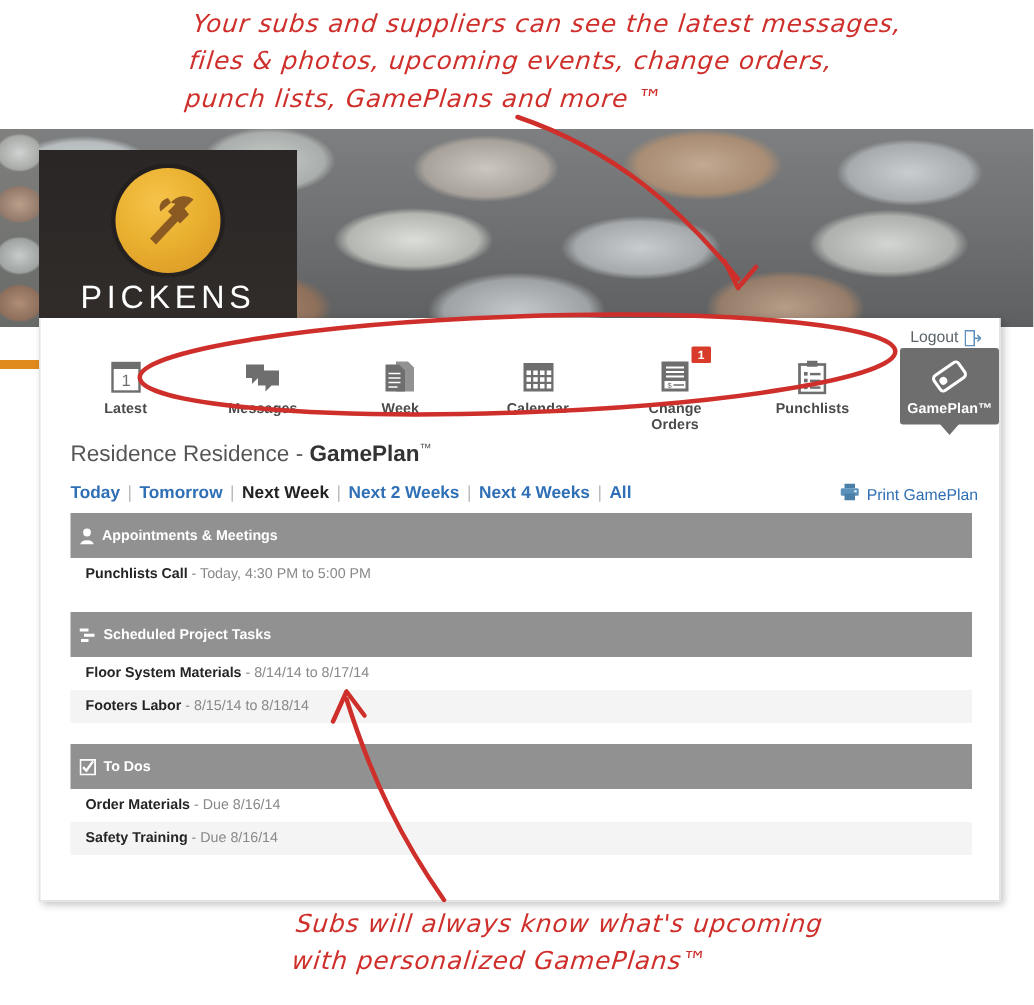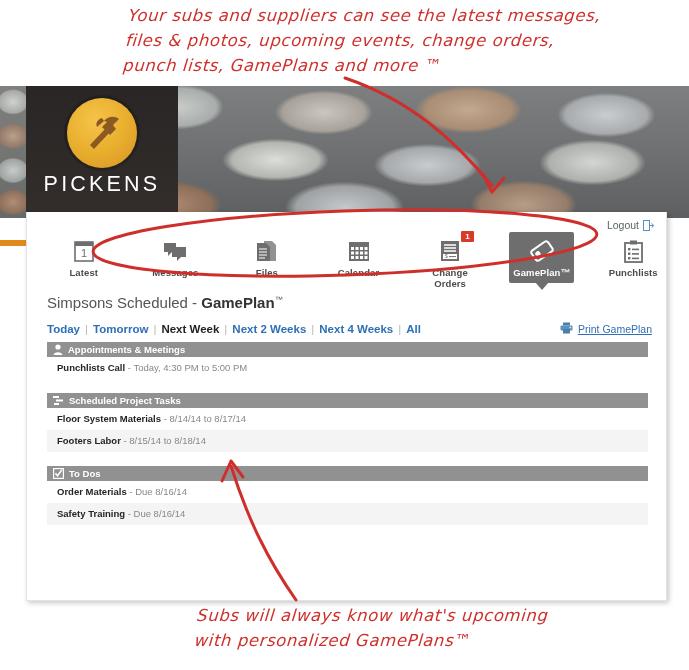--- a/index.html
+++ b/index.html
@@ -52,21 +52,21 @@
     background:
       radial-gradient(ellipse 20px 16px at 50% 12%, #cfd2d0 0%, #a8aaa8 70%, rgba(0,0,0,0) 80%),
       radial-gradient(ellipse 20px 16px at 50% 38%, #b9a08a 0%, #93796a 70%, rgba(0,0,0,0) 80%),
       radial-gradient(ellipse 20px 16px at 50% 64%, #c7cbc9 0%, #9fa3a1 70%, rgba(0,0,0,0) 80%),
       radial-gradient(ellipse 20px 16px at 50% 88%, #b08d76 0%, #8d6f5c 70%, rgba(0,0,0,0) 80%),
       linear-gradient(180deg,#80817f,#686a68);
   }
 
   
   .logo-block{
-    position:absolute;left:26px;top:86px;width:152px;height:132px;
+    position:absolute;left:26px;top:100px;width:172px;height:132px;
     background:linear-gradient(180deg,#2a2626 0%,#2e2a28 55%,#332e2b 100%);
     color:#ffffff;
     text-align:center;
   }
   .logo-badge{
     position:absolute;left:50%;top:12px;margin-left:-35px;
     width:70px;height:70px;border-radius:50%;
     background:radial-gradient(circle at 40% 32%, #f6c34a 0%, #eab130 45%, #d79322 100%);
     box-shadow:0 0 0 3px rgba(0,0,0,.20);
   }
@@ -147,27 +147,27 @@
     display:flex;
   }
   .filters a{color:#2f6fb5;text-decoration:none;cursor:pointer;}
   .filters a.sel{color:#222222;}
   .sep{color:#b9b9b9;margin:0 5px;font-weight:normal;}
 
   .print{
     position:absolute;right:14px;top:110px;font-size:10.5px;
     display:flex;align-items:center;gap:5px;cursor:pointer;
   }
-  .print span{color:#2f6fb5;text-decoration:underline;}
+  .print span{color:#2f6fb5;}
 
   
   .sections{position:absolute;left:20px;top:130px;width:601px;}
   .sec{margin-bottom:14px;}
   .sec-head{
-    background:#919191;color:#ffffff;height:15px;line-height:15px;
+    background:#919191;color:#ffffff;height:30px;line-height:15px;
     font-size:9.5px;font-weight:bold;padding-left:6px;
     display:flex;align-items:center;gap:5px;
   }
   .sec-head .sh-ic{display:flex;align-items:center;}
   .row{
     height:22px;line-height:22px;font-size:9.5px;color:#888888;
     padding-left:10px;background:#ffffff;
   }
   .row:nth-child(odd){background:#f4f4f4;}
   .row b{color:#242424;font-weight:bold;}
@@ -233,21 +233,21 @@
         <div class="nav-item">
           <div class="ic">
             <svg width="21" height="23" viewBox="0 0 21 23">
         <path d="M8 1 h8 l4 4 v16 h-12 Z" fill="#6e6e6e" opacity=".75"></path>
         <path d="M1 3 h9 l4 4 v14 H1 Z" fill="#6e6e6e"></path>
         <g stroke="#ffffff" stroke-width="1">
           <path d="M3 9 h8 M3 12 h8 M3 15 h8 M3 18 h6"></path>
         </g>
       </svg>
           </div>
-          <span class="lb">Files</span>
+          <span class="lb">Week</span>
         </div>
         <div class="nav-item">
           <div class="ic">
             <svg width="22" height="21" viewBox="0 0 22 21">
         <rect x="1" y="1" width="20" height="19" fill="#6e6e6e"></rect>
         <g fill="#ffffff">
           <rect x="3" y="6" width="3" height="3"></rect>
                 <rect x="7.5" y="6" width="3" height="3"></rect>
           <rect x="12" y="6" width="3" height="3"></rect>
                 <rect x="16.5" y="6" width="3" height="3"></rect>
@@ -272,53 +272,53 @@
           <path d="M4 5 h12 M4 8 h12 M4 11 h12"></path>
         </g>
         <rect x="3" y="14" width="14" height="5" fill="#ffffff"></rect>
         <text x="5" y="18.4" font-size="5" font-family="Liberation Sans, sans-serif" fill="#6e6e6e">$</text>
         <path d="M9 16.6 h7" stroke="#6e6e6e" stroke-width="1"></path>
       </svg>
           </div>
           <span class="lb">Change Orders</span>
           <span class="badge">1</span>
         </div>
-        <div class="nav-item active">
-          <div class="ic">
-            <svg width="26" height="22" viewBox="0 0 26 22">
-        <g transform="rotate(-35 13 11)">
-          <rect x="3" y="5" width="20" height="12" rx="2.5" fill="none" stroke="#ffffff" stroke-width="2"></rect>
-          <circle cx="8" cy="11" r="2.6" fill="#ffffff"></circle>
-        </g>
-      </svg>
-          </div>
-          <span class="lb">GamePlan™</span>
-        </div>
         <div class="nav-item">
           <div class="ic">
             <svg width="19" height="23" viewBox="0 0 19 23">
         <rect x="1" y="3" width="17" height="19" fill="none" stroke="#6e6e6e" stroke-width="1.8"></rect>
         <rect x="6" y="0.5" width="7" height="4" fill="#6e6e6e"></rect>
         <g fill="#6e6e6e">
           <rect x="4" y="8" width="2.4" height="2.4"></rect>
                 <rect x="8" y="8.6" width="7" height="1.6"></rect>
           <rect x="4" y="12.5" width="2.4" height="2.4"></rect>
                 <rect x="8" y="13.1" width="7" height="1.6"></rect>
           <rect x="4" y="17" width="2.4" height="2.4"></rect>
                 <rect x="8" y="17.6" width="7" height="1.6"></rect>
         </g>
       </svg>
           </div>
           <span class="lb">Punchlists</span>
         </div>
+        <div class="nav-item active">
+          <div class="ic">
+            <svg width="26" height="22" viewBox="0 0 26 22">
+        <g transform="rotate(-35 13 11)">
+          <rect x="3" y="5" width="20" height="12" rx="2.5" fill="none" stroke="#ffffff" stroke-width="2"></rect>
+          <circle cx="8" cy="11" r="2.6" fill="#ffffff"></circle>
+        </g>
+      </svg>
+          </div>
+          <span class="lb">GamePlan™</span>
+        </div>
       </div>
   </div>
 
   <div class="title">
-    <span>Simpsons Scheduled - </span><b>GamePlan</b><sup>™</sup>
+    <span>Residence Residence - </span><b>GamePlan</b><sup>™</sup>
   </div>
 
   <div class="filters" id="filters">
       <a class="">Today</a>
       <span class="sep">|</span>
       <a class="">Tomorrow</a>
       <span class="sep">|</span>
       <a class="sel">Next Week</a>
       <span class="sep">|</span>
       <a class="">Next 2 Weeks</a>

